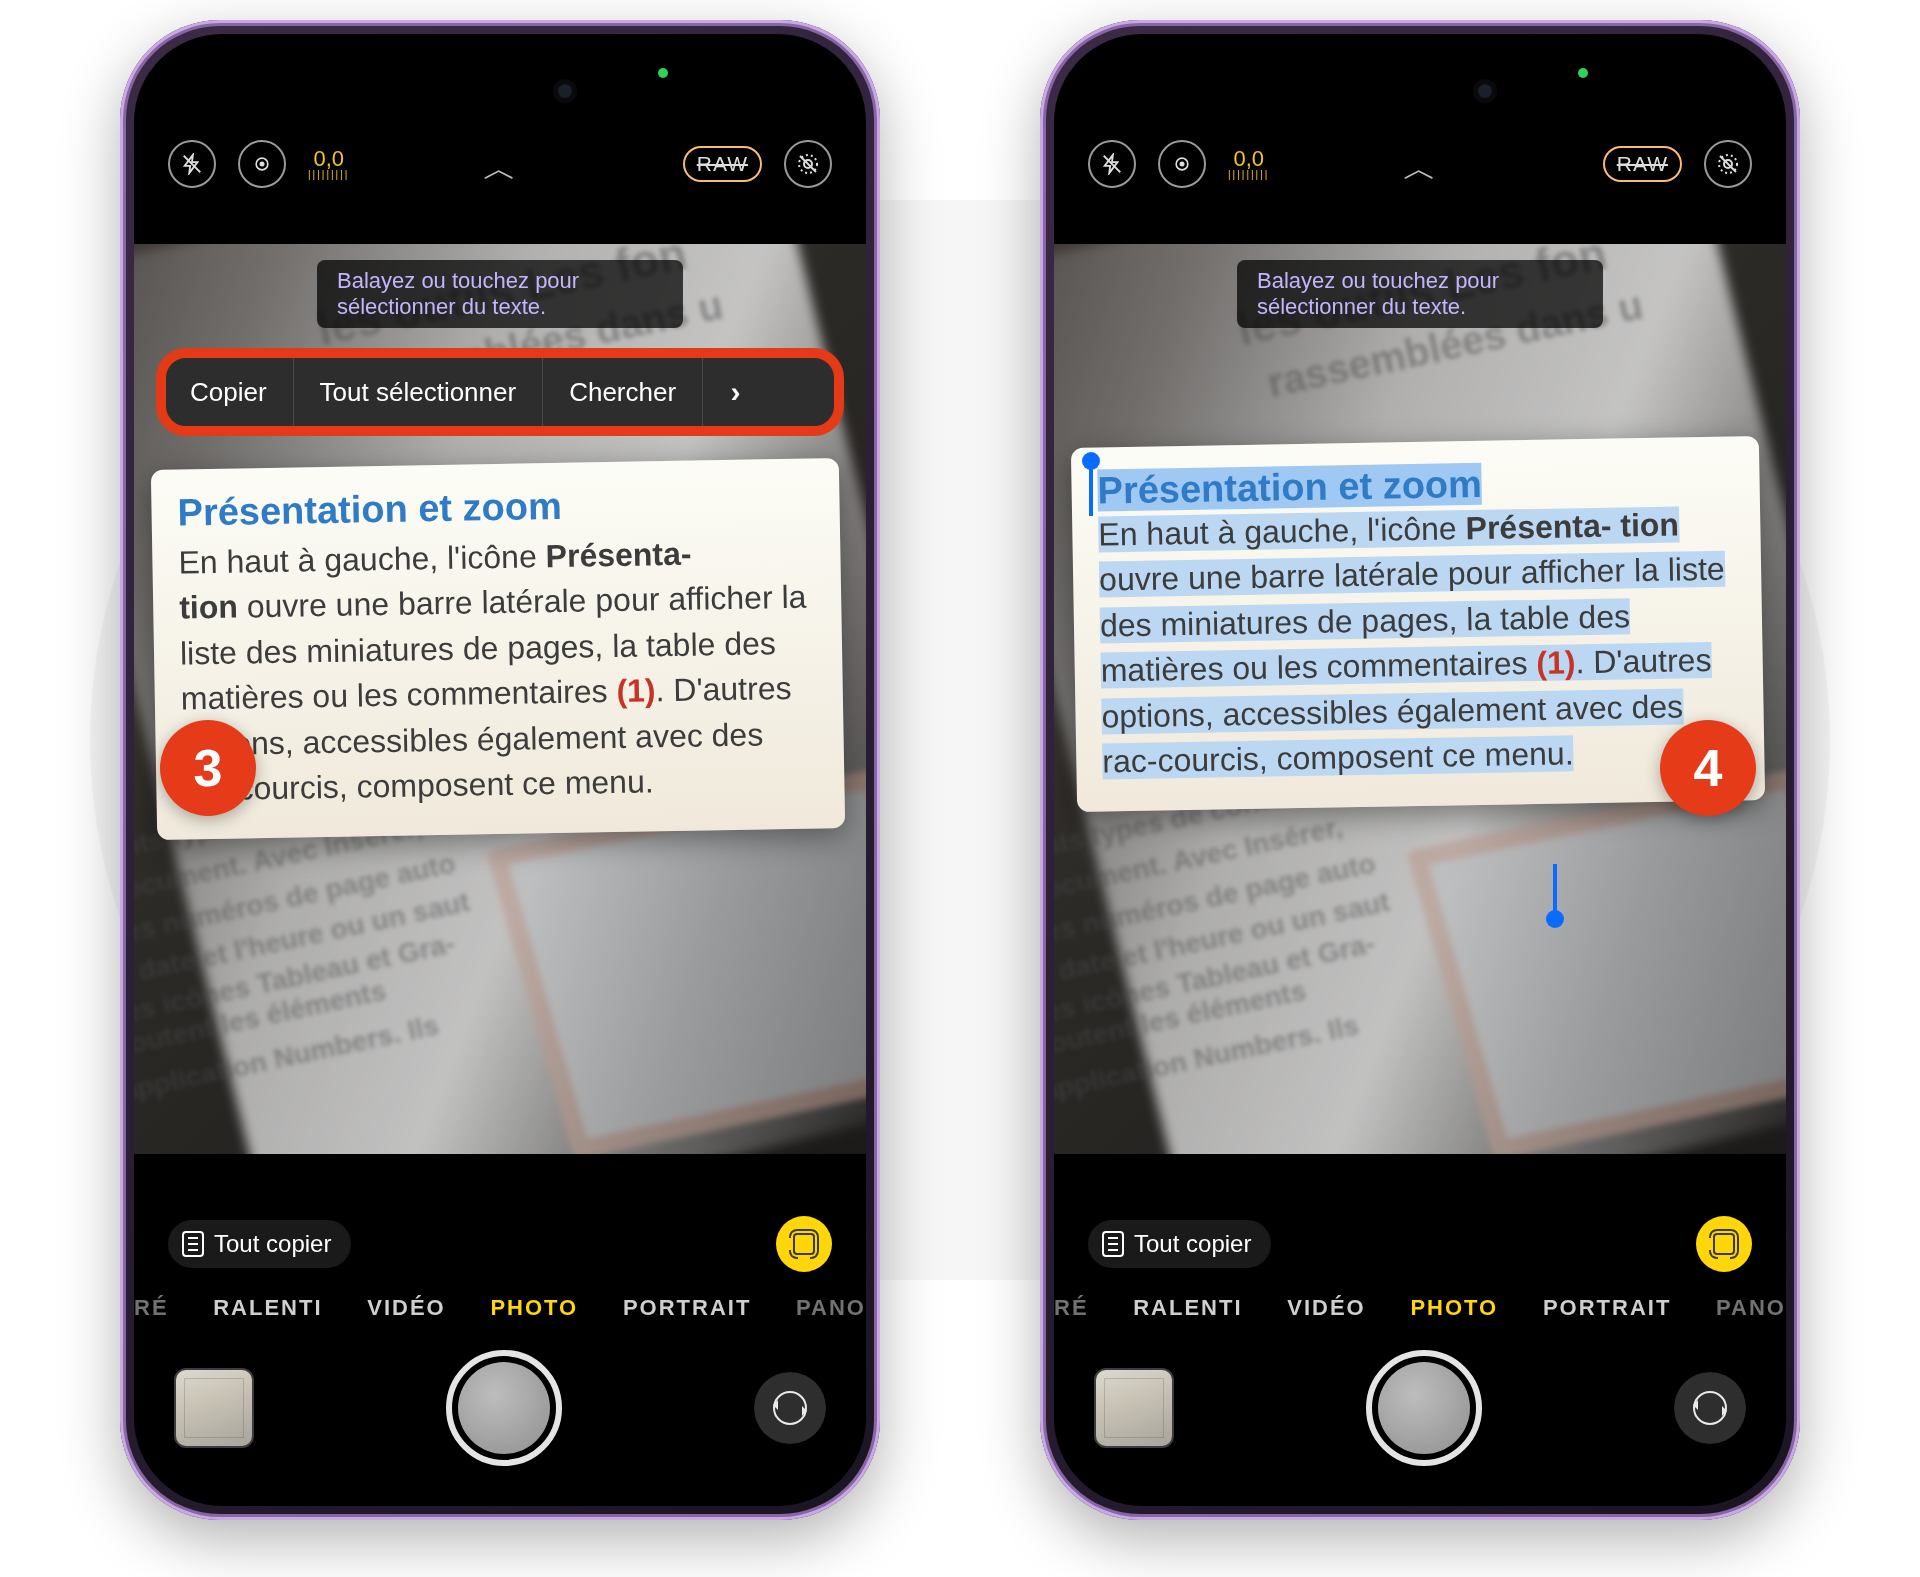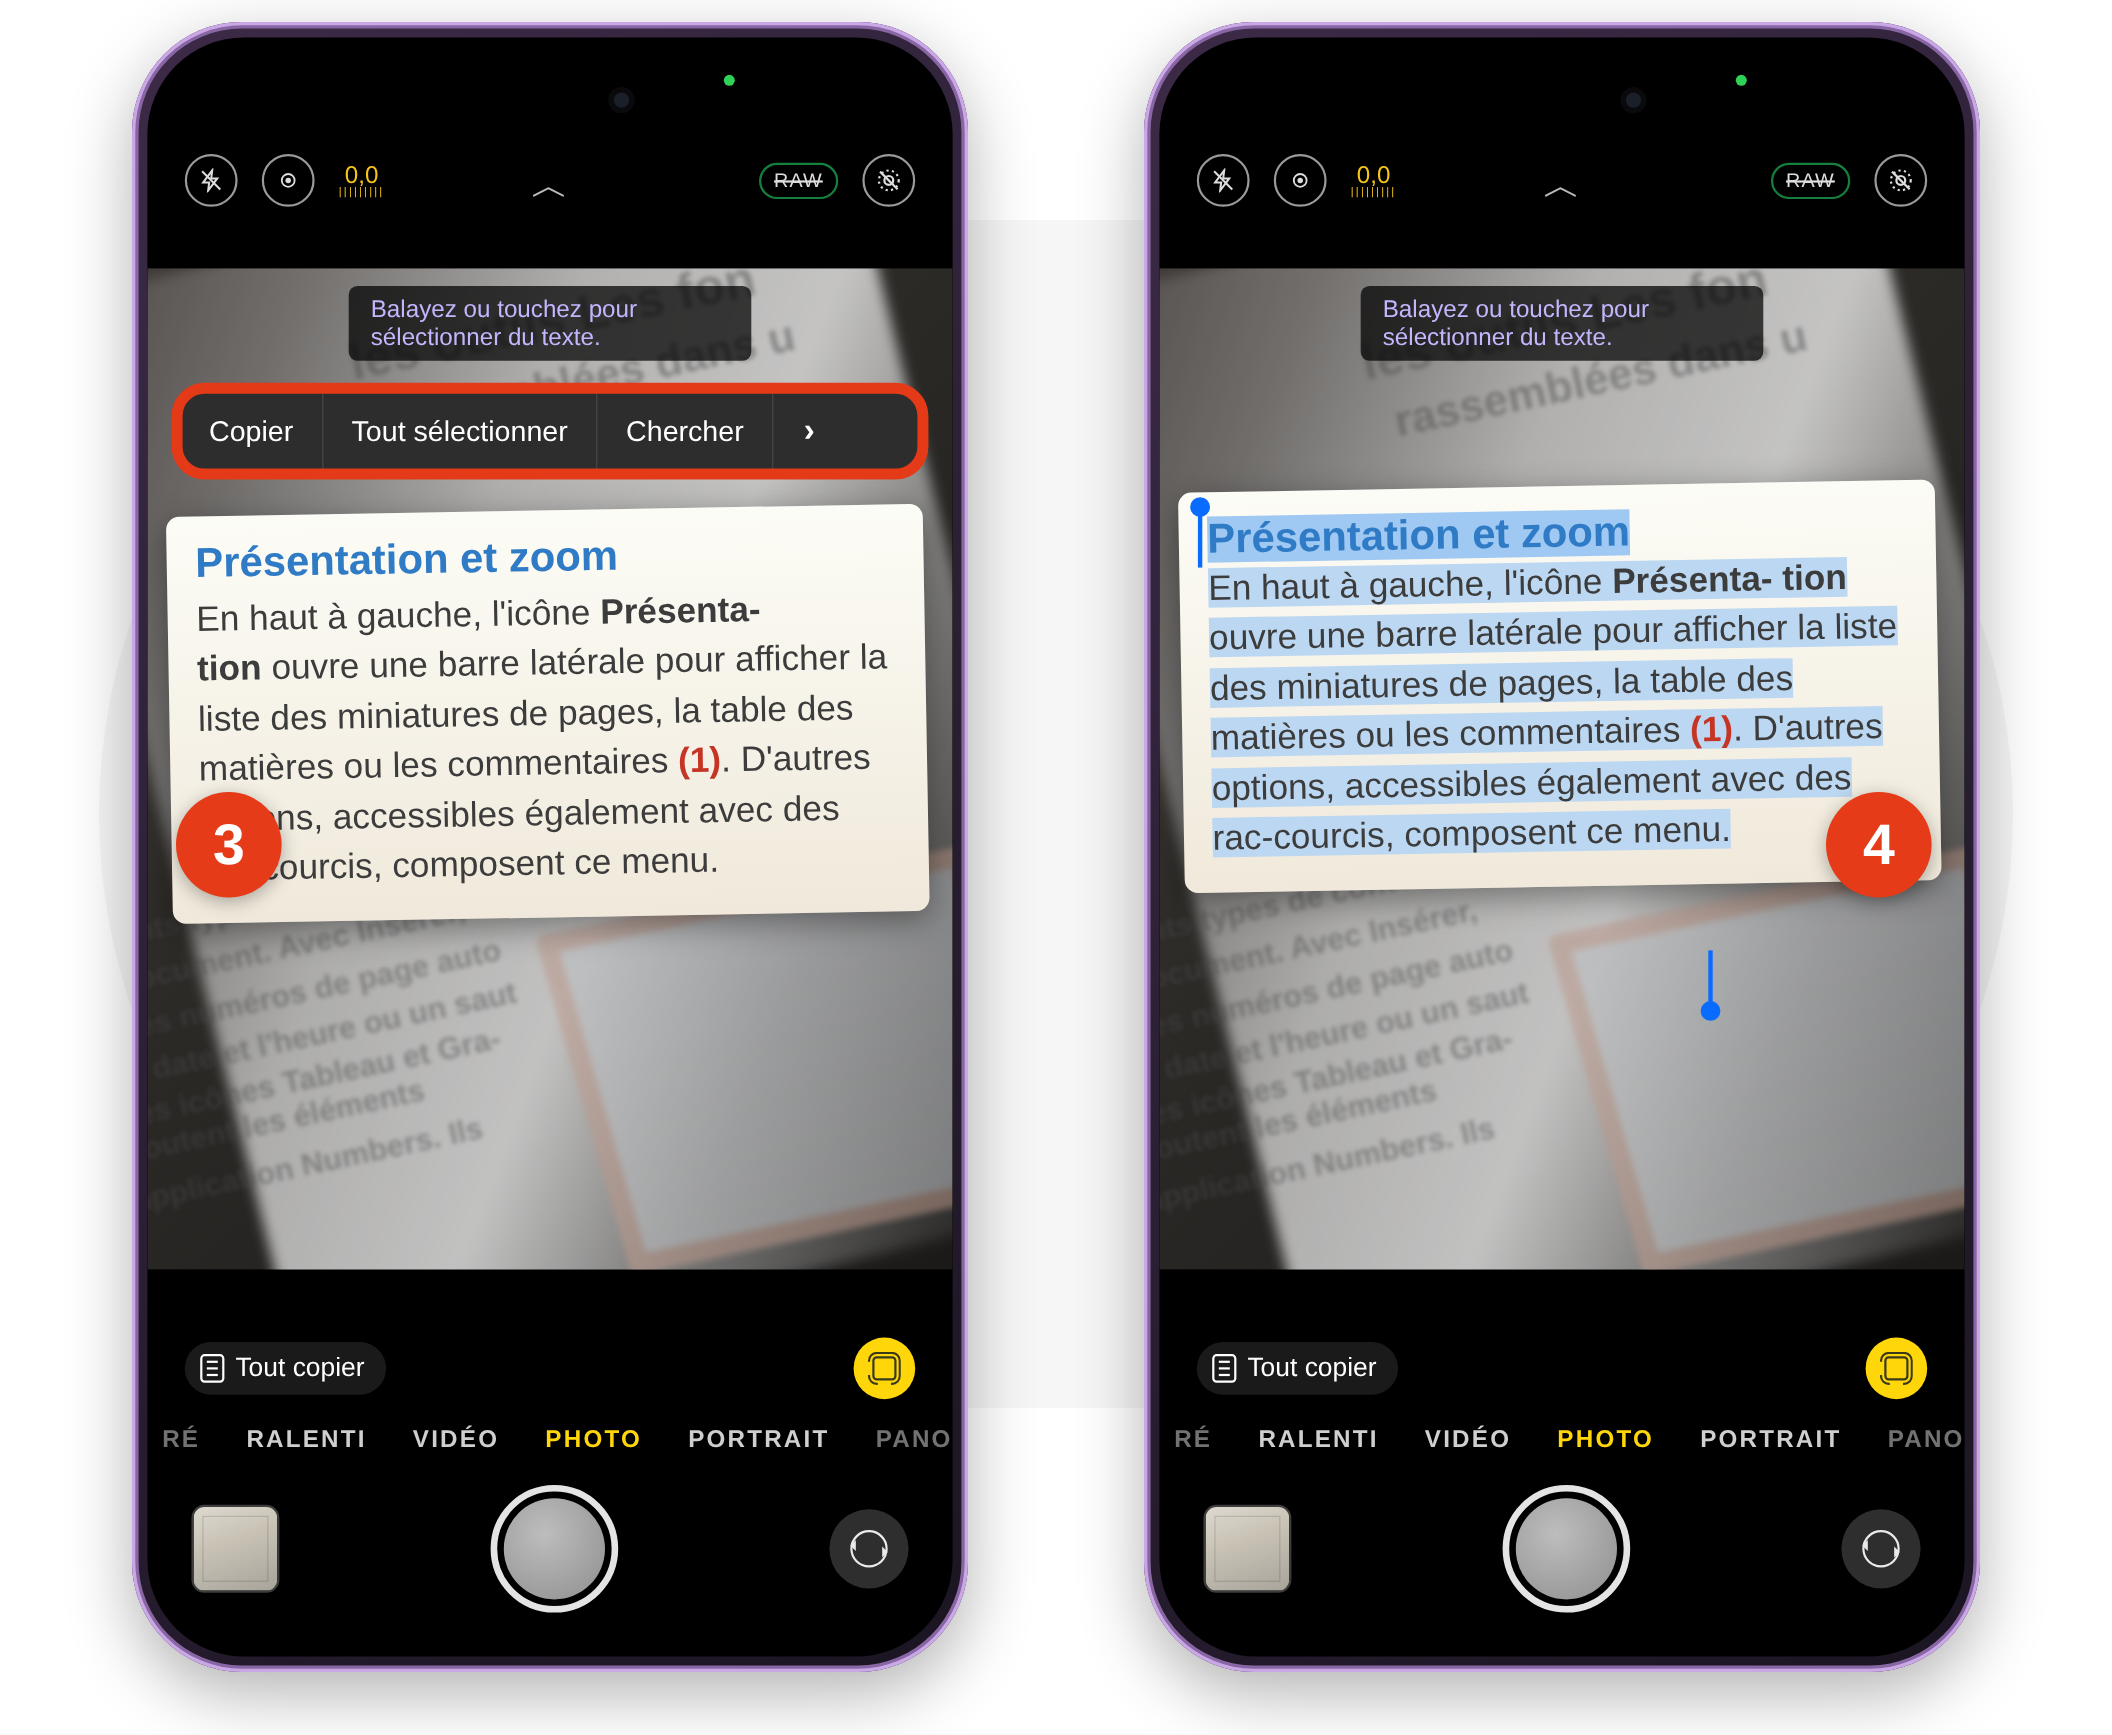--- a/index.html
+++ b/index.html
@@ -61,22 +61,22 @@
     display:flex; align-items:center; justify-content:center;
     color:#ddd; font-size:22px; background:rgba(0,0,0,.35);
   }
   .ev-readout { color:#f5c518; font-size:22px; text-align:center; line-height:1;}
   .ev-scale { font-size:10px; color:#f5c518; letter-spacing:2px; }
   .caret-up {
     position:absolute; top:112px; left:50%; transform:translateX(-50%);
     color:#bbb; font-size:34px; z-index:5;
   }
   .raw-pill {
-    padding:4px 12px; border:2px solid #15803d; border-radius:20px;
-    font-size:18px; color:#ddd; letter-spacing:1px; background:rgba(0,0,0,.35);
+    padding:4px 12px; border:2px solid #fdba74; border-radius:20px;
+    font-size:21px; color:#ddd; letter-spacing:1px; background:rgba(0,0,0,.35);
   }
   .raw-pill .strike { text-decoration:line-through 2px; }
   
   .viewfinder {
     position:absolute; top:210px; left:0; right:0; height:910px;
     background:linear-gradient(135deg,#3f3a37 0%,#2b2926 45%,#1b1a19 100%);
     overflow:hidden;
   }
   .paper-blur {
     position:absolute; top:-70px; left:10px; right:-30px; height:1020px;
@@ -165,21 +165,21 @@
     display:flex;align-items:center;justify-content:center;
   }
   .lt-inner{width:30px;height:30px;position:relative;}
   .lt-inner::before{content:"";position:absolute;inset:4px;border:2px solid #3a3a1b;border-radius:4px;}
   .lt-corners{position:absolute;inset:0;border:2px solid #3a3a1b;border-radius:8px;
     clip-path:polygon(0 0,30% 0,30% 12%,12% 12%,12% 30%,0 30%, 0 70%,12% 70%,12% 88%,30% 88%,30% 100%,0 100%,0 0,100% 0,100% 30%,88% 30%,88% 12%,70% 12%,70% 0,100% 0,100% 100%,70% 100%,70% 88%,88% 88%,88% 70%,100% 70%,100% 100%);
   }
   
   .mode-strip {
     position:absolute; bottom:170px; left:0; right:0; height:56px;
-    display:flex; align-items:center; justify-content:flex-end; gap:42px;
+    display:flex; align-items:center; justify-content:space-between; gap:42px;
     color:#cfcfcf; font-size:22px; letter-spacing:2px; font-weight:600;
     z-index:5;
   }
   .mode-strip .active{ color:#ffd60a;}
   .mode-edge{opacity:.55;}
   
   .shutter-row{
     position:absolute; bottom:38px; left:0; right:0; height:120px;
     display:flex;align-items:center;justify-content:space-between;padding:0 40px; z-index:5;
   }

